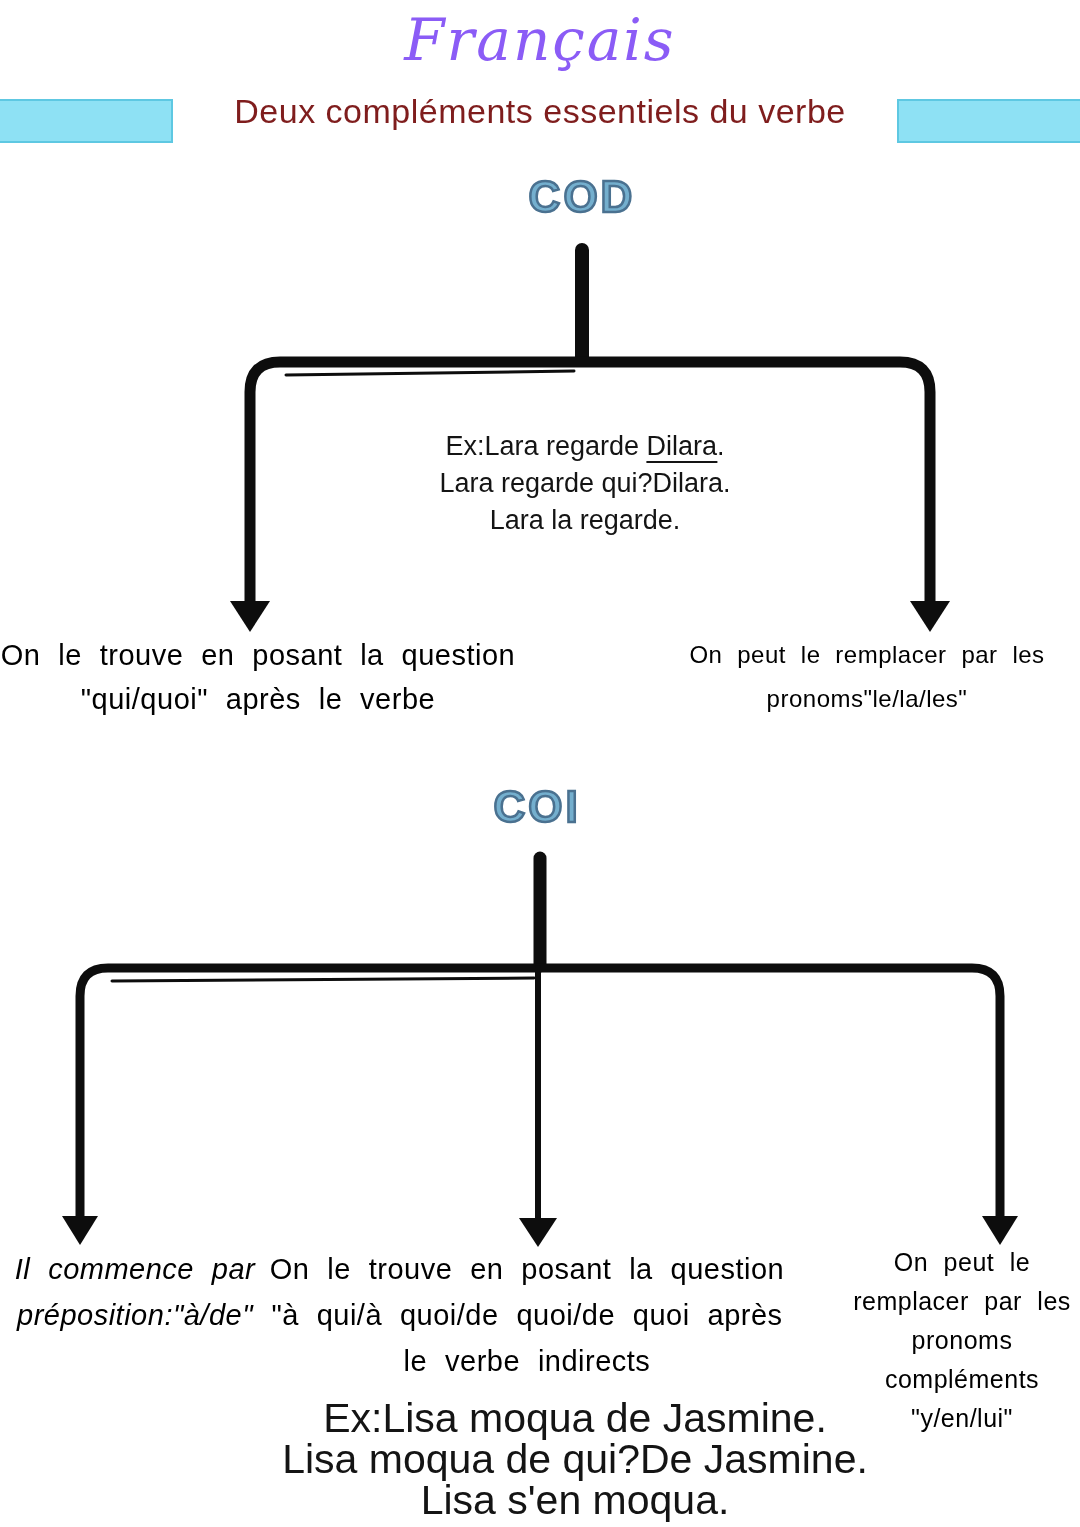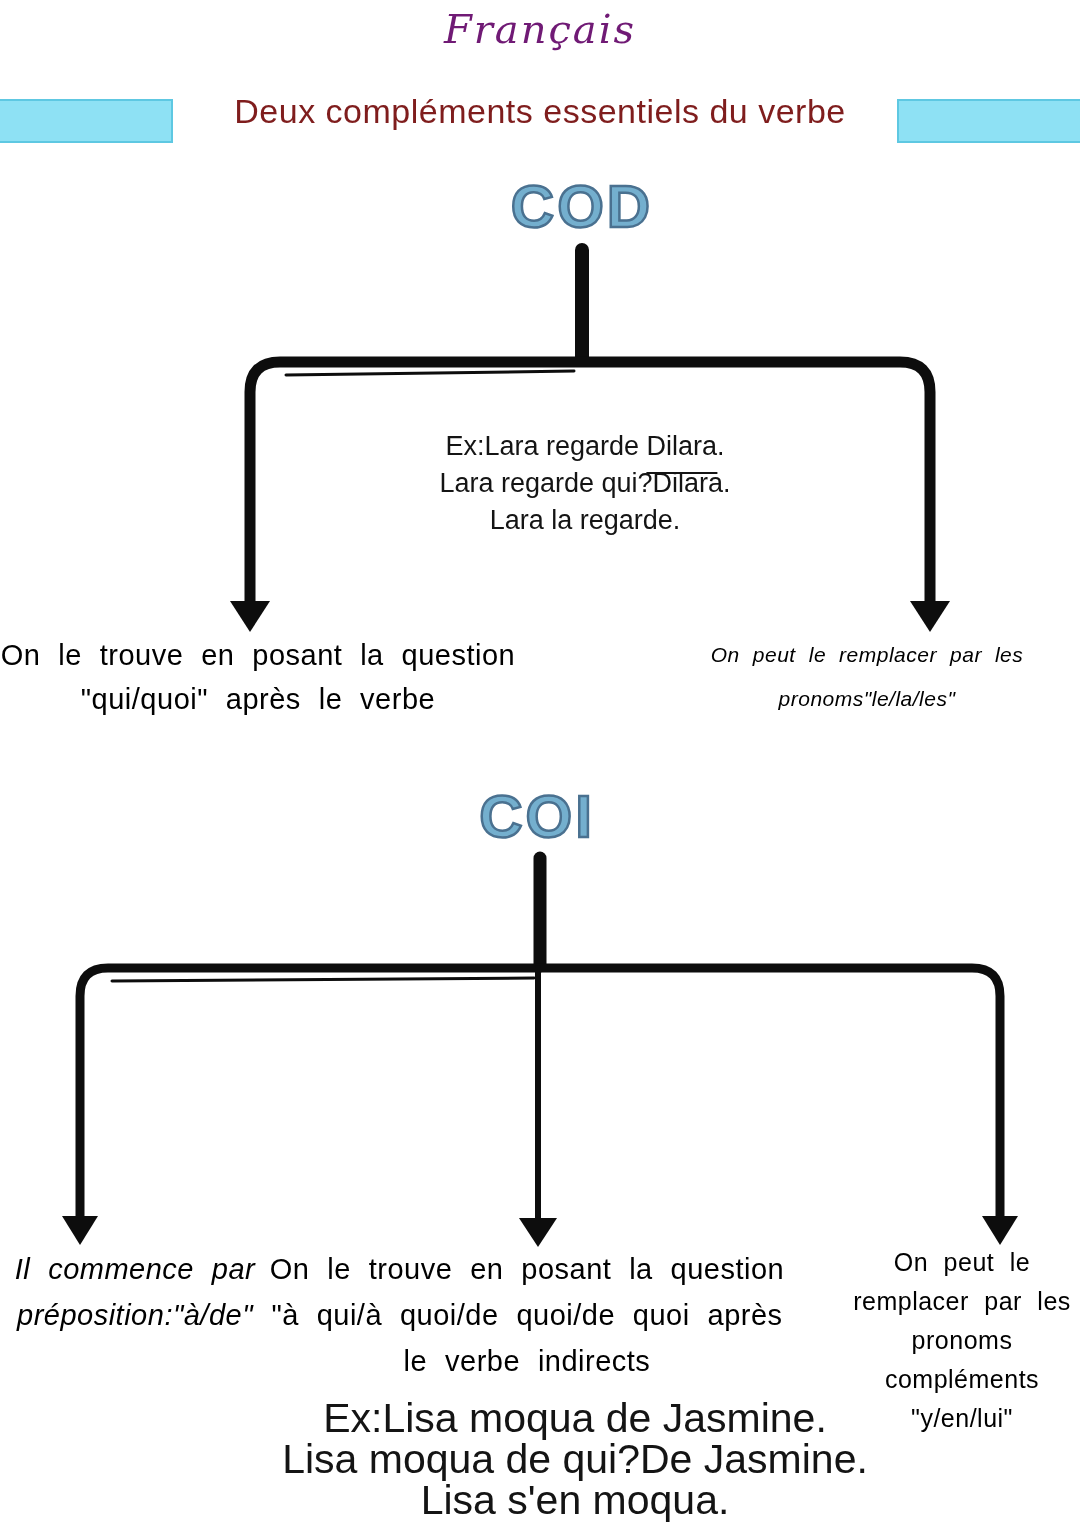--- a/index.html
+++ b/index.html
@@ -12,22 +12,22 @@
   }
   .abs{position:absolute;}
   .centered{transform:translateX(-50%);text-align:center;white-space:nowrap;}
 
   
   .main-title{
     top:6px;left:540px;
     font-family:"DejaVu Serif", serif;
     font-style:italic;
     font-weight:400;
-    font-size:40px;
-    color:#701a75;
+    font-size:58px;
+    color:#8b5cf6;
     letter-spacing:2px;
   }
 
   
   .banner-bar{
     top:99px;height:44px;
     background:#8ee1f4;
     border:2px solid #5ec8e2;
     box-sizing:border-box;
   }
@@ -36,21 +36,21 @@
   .banner-title{
     top:92px;left:540px;
     font-size:34px;
     font-weight:500;
     color:#7f1d1d;
     letter-spacing:0.5px;
   }
 
   
   .section-heading{
-    font-size:60px;
+    font-size:44px;
     font-weight:800;
     color:#74afce;
     -webkit-text-stroke:2.5px #4a7190;
     letter-spacing:3px;
   }
   .cod-heading{top:172px;left:582px;}
   .coi-heading{top:782px;left:537px;}
 
   
   svg.connectors{position:absolute;top:0;left:0;pointer-events:none;}
@@ -59,30 +59,30 @@
 
   
   .example{
     color:#141414;
     font-size:27px;
     line-height:37px;
     font-weight:400;
   }
   .example-cod{top:428px;left:585px;}
   .example-coi{top:1398px;left:575px;font-size:41px;line-height:41px;}
-  .underlined{border-bottom:2px solid #141414;padding-bottom:11px;}
+  .underlined{border-bottom:2px solid #141414;padding-bottom:0;}
 
   
   .note{
     color:#000000;
     word-spacing:0.32em;
     letter-spacing:0.5px;
   }
   .note-cod-left{top:633px;left:258px;font-size:29px;line-height:44px;}
-  .note-cod-right{top:633px;left:867px;font-size:21px;line-height:44px;font-style:italic;}
+  .note-cod-right{top:633px;left:867px;font-size:24px;line-height:44px;}
   .note-coi-left{top:1246px;left:135px;font-size:29px;line-height:46px;font-style:italic;}
   .note-coi-center{top:1246px;left:527px;font-size:29px;line-height:46px;}
   .note-coi-right{top:1243px;left:962px;font-size:25px;line-height:39px;}
 </style>
 </head>
 <body>
 
 <div class="canvas">
 
   <div class="abs centered main-title">Français</div>

